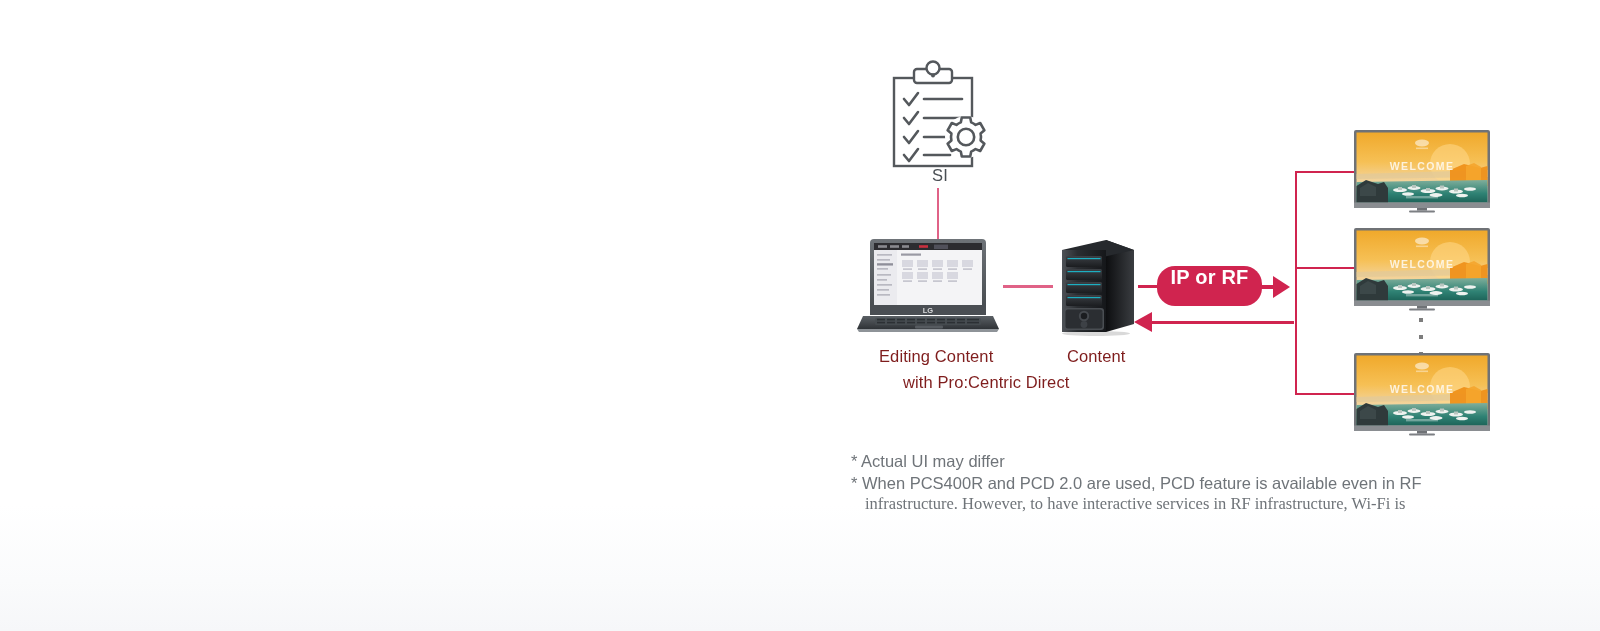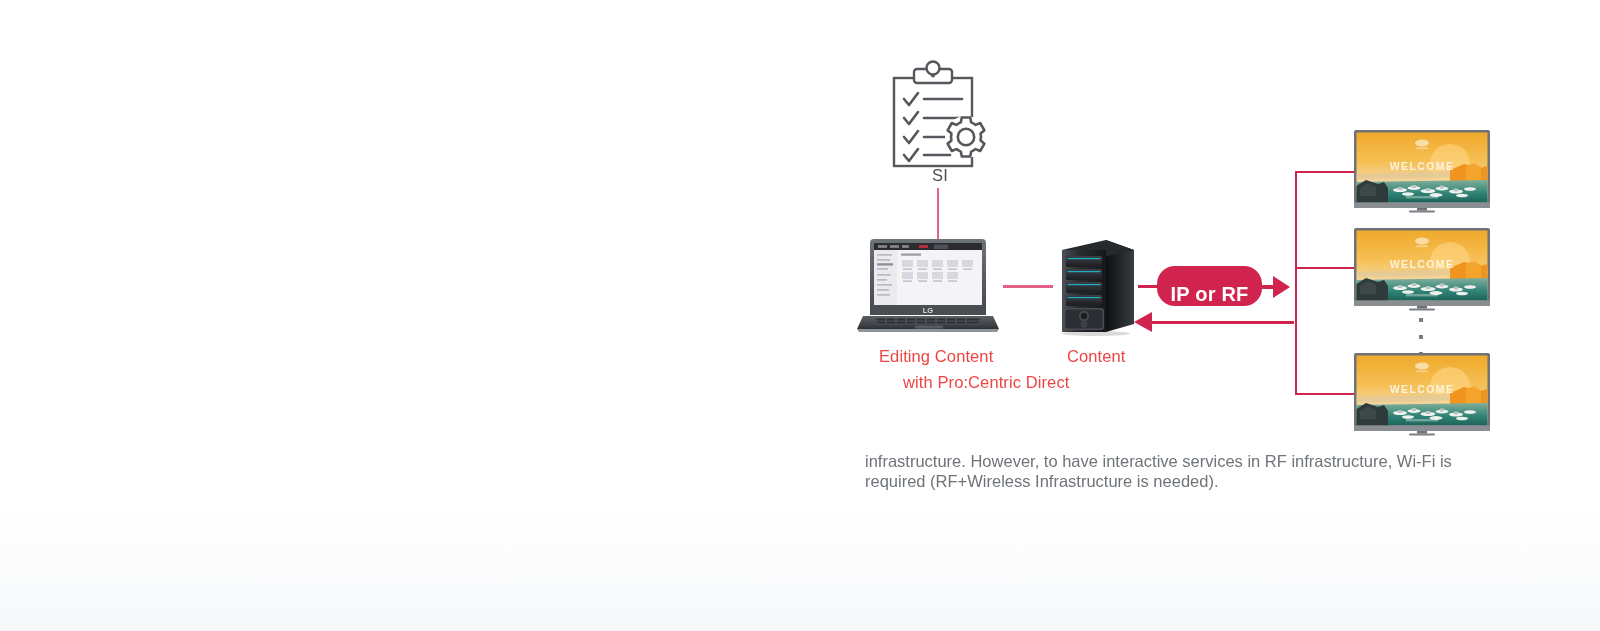--- a/index.html
+++ b/index.html
@@ -30,21 +30,21 @@
   }
 
   
   #laptop-node { left: 857px; top: 236px; width: 142px; height: 98px; }
 
   
   #server-node { left: 1050px; top: 238px; width: 90px; height: 98px; }
 
   
   .device-label {
-    position: absolute; font-size: 16.5px; color: #ef4444;
+    position: absolute; font-size: 16.5px; color: #7f1d1d;
     white-space: nowrap; letter-spacing: .1px;
   }
   #label-editing { left: 879px; top: 347px; }
   #label-pcd     { left: 903px; top: 373px; }
   #label-server  { left: 1067px; top: 347px; }
 
   
   .line { position: absolute; background: #e06287; }
   .line-strong { position: absolute; background: #d0244f; }
 
@@ -96,21 +96,21 @@
   #tv-3 { left: 1354px; top: 353px; }
 
   
   #footnotes {
     position: absolute; left: 851px; top: 452px; width: 700px;
     color: #6f7479; font-size: 16.5px; line-height: 19.8px;
   }
   #footnotes .fn { display: block; }
   #footnotes .fn-1 { margin-bottom: 2px; }
   #footnotes .fn-2 { text-indent: 0; }
-  #footnotes .fn-2 .cont { display: block; padding-left: 14px; }
+  #footnotes .fn-2 .cont { display: block; padding-left: 14px; font-family: Liberation Serif, serif; }
 </style>
 </head>
 <body>
 
 <div class="stage">
 
   <div class="node" id="si-node">
     <svg width="120" height="130" viewBox="0 0 120 130">
 
       <rect x="14" y="20" width="78" height="88" fill="#ffffff" stroke="#54585c" stroke-width="2.4"></rect>
@@ -294,21 +294,21 @@
       <circle cx="34" cy="78" r="5.2" fill="#45494e"></circle>
       <circle cx="34" cy="78" r="3.2" fill="#1b1d20"></circle>
       <circle cx="34" cy="86.5" r="3.4" fill="#3d4146"></circle>
 
       <ellipse cx="46" cy="95.5" rx="34" ry="2.4" fill="#000" opacity=".15"></ellipse>
     </svg>
   </div>
   <div class="device-label" id="label-server">Content</div>
 
   <div class="line-strong" id="line-srv-badge"></div>
-  <div style="position:absolute;left:1157px;top:266px;width:105px;height:40px;border-radius:18px;background:#d0244f;display:flex;align-items:flex-end;justify-content:center;">
+  <div style="position:absolute;left:1157px;top:266px;width:105px;height:40px;border-radius:18px;background:#d0244f;display:flex;align-items:flex-start;justify-content:center;">
     <span style="color:#ffffff;font-size:20px;font-weight:bold;letter-spacing:.2px;">IP or RF</span>
   </div>
   <div class="line-strong" id="line-badge-arrow"></div>
   <div id="arrow-right"></div>
 
   <div id="arrow-left"></div>
   <div class="line-strong" id="line-return"></div>
 
   <div class="line-strong" id="trunk"></div>
   <div class="line-strong" id="branch-top"></div>
@@ -481,19 +481,20 @@
       <ellipse cx="68" cy="13" rx="7" ry="3.4" fill="#ffffff" opacity=".55"></ellipse>
       <rect x="62" y="17.5" width="12" height="1.6" fill="#ffffff" opacity=".42"></rect>
       <rect x="52" y="66" width="32" height="2.4" fill="#ffffff" opacity=".35"></rect>
       <rect x="0" y="72.5" width="136" height="5.5" fill="#8a8d91"></rect>
       <rect x="63" y="78" width="10" height="2.6" fill="#6f7276"></rect>
       <rect x="55" y="80.6" width="26" height="2" rx="1" fill="#7c7f83"></rect>
     </svg>
   </div>
 
   <div id="footnotes">
+    <span class="fn fn-1">* Actual UI may differ</span>
     <span class="fn fn-2">
+      <span>* When PCS400R and PCD 2.0 are used, PCD feature is available even in RF</span>
       <span class="cont">infrastructure. However, to have interactive services in RF infrastructure, Wi-Fi is</span>
-      <span class="cont">required (RF+Wireless Infrastructure is needed).</span>
     </span>
   </div>
 
 </div>
 
 </body></html>

